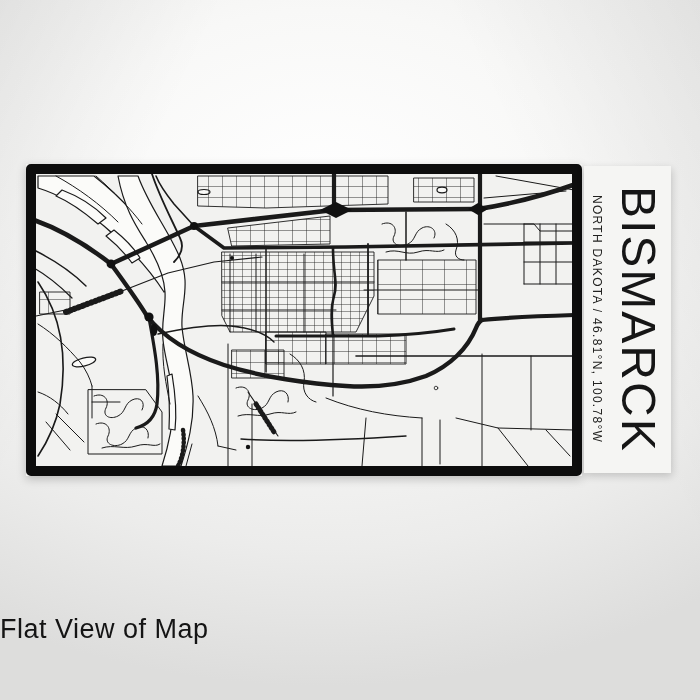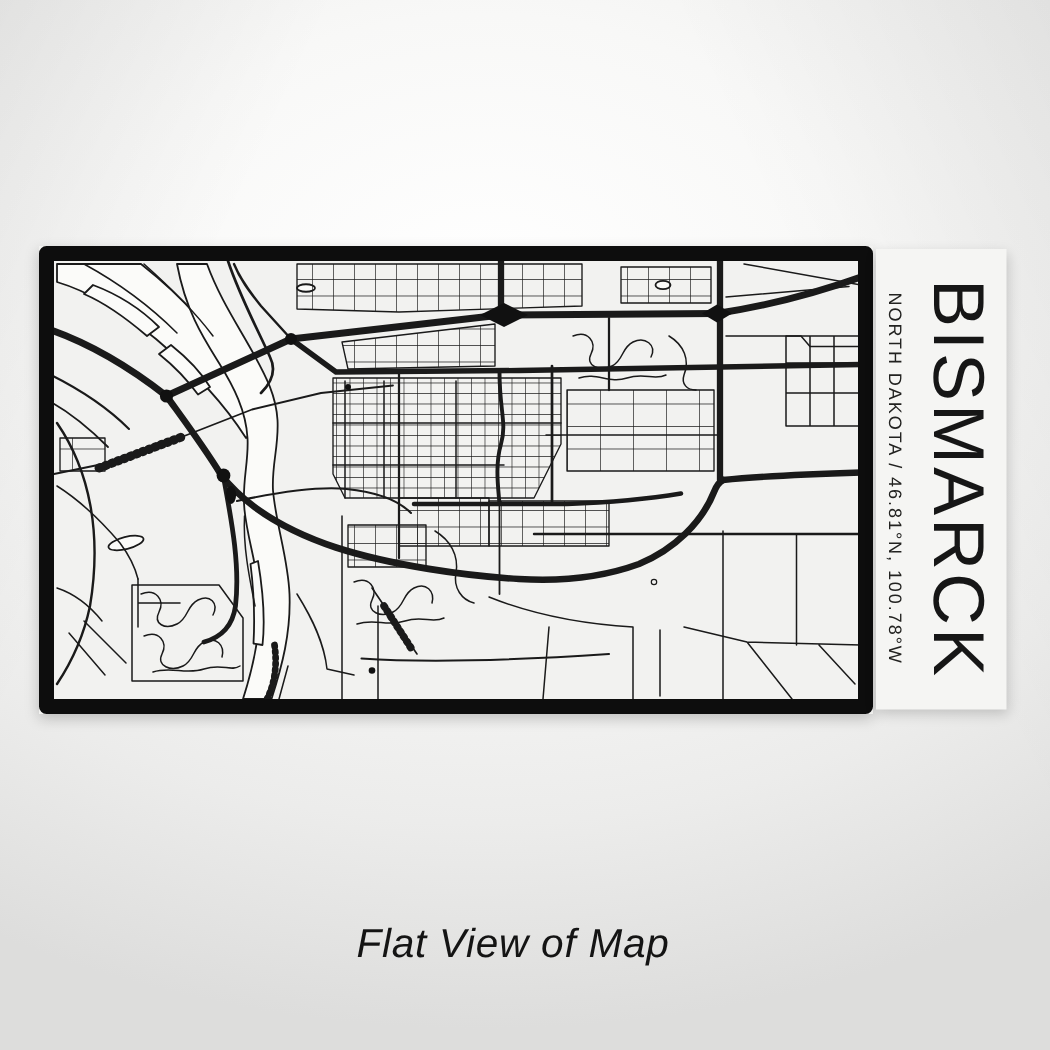--- a/index.html
+++ b/index.html
@@ -26,22 +26,22 @@
   }
   .label-panel .subtitle{
     writing-mode:vertical-rl;
     font-size:12px;letter-spacing:1.3px;color:#222220;white-space:nowrap;
   }
   .label-panel .city{
     writing-mode:vertical-rl;
     font-size:48px;letter-spacing:2px;font-weight:400;color:#161616;white-space:nowrap;
   }
   .caption{
-    position:absolute;left:0;top:614px;width:684px;text-align:center;
-    font-size:27px;color:#141414;letter-spacing:0.5px;font-style:italic;
+    position:absolute;left:0;top:614px;width:684px;
+    font-size:27px;color:#141414;letter-spacing:0.5px;
   }
 </style>
 </head>
 <body>
 
 <div class="page">
 
   <div class="map-panel">
     <svg viewBox="0 0 556 312" fill="none" stroke-linecap="round" stroke-linejoin="round">
       <defs>

